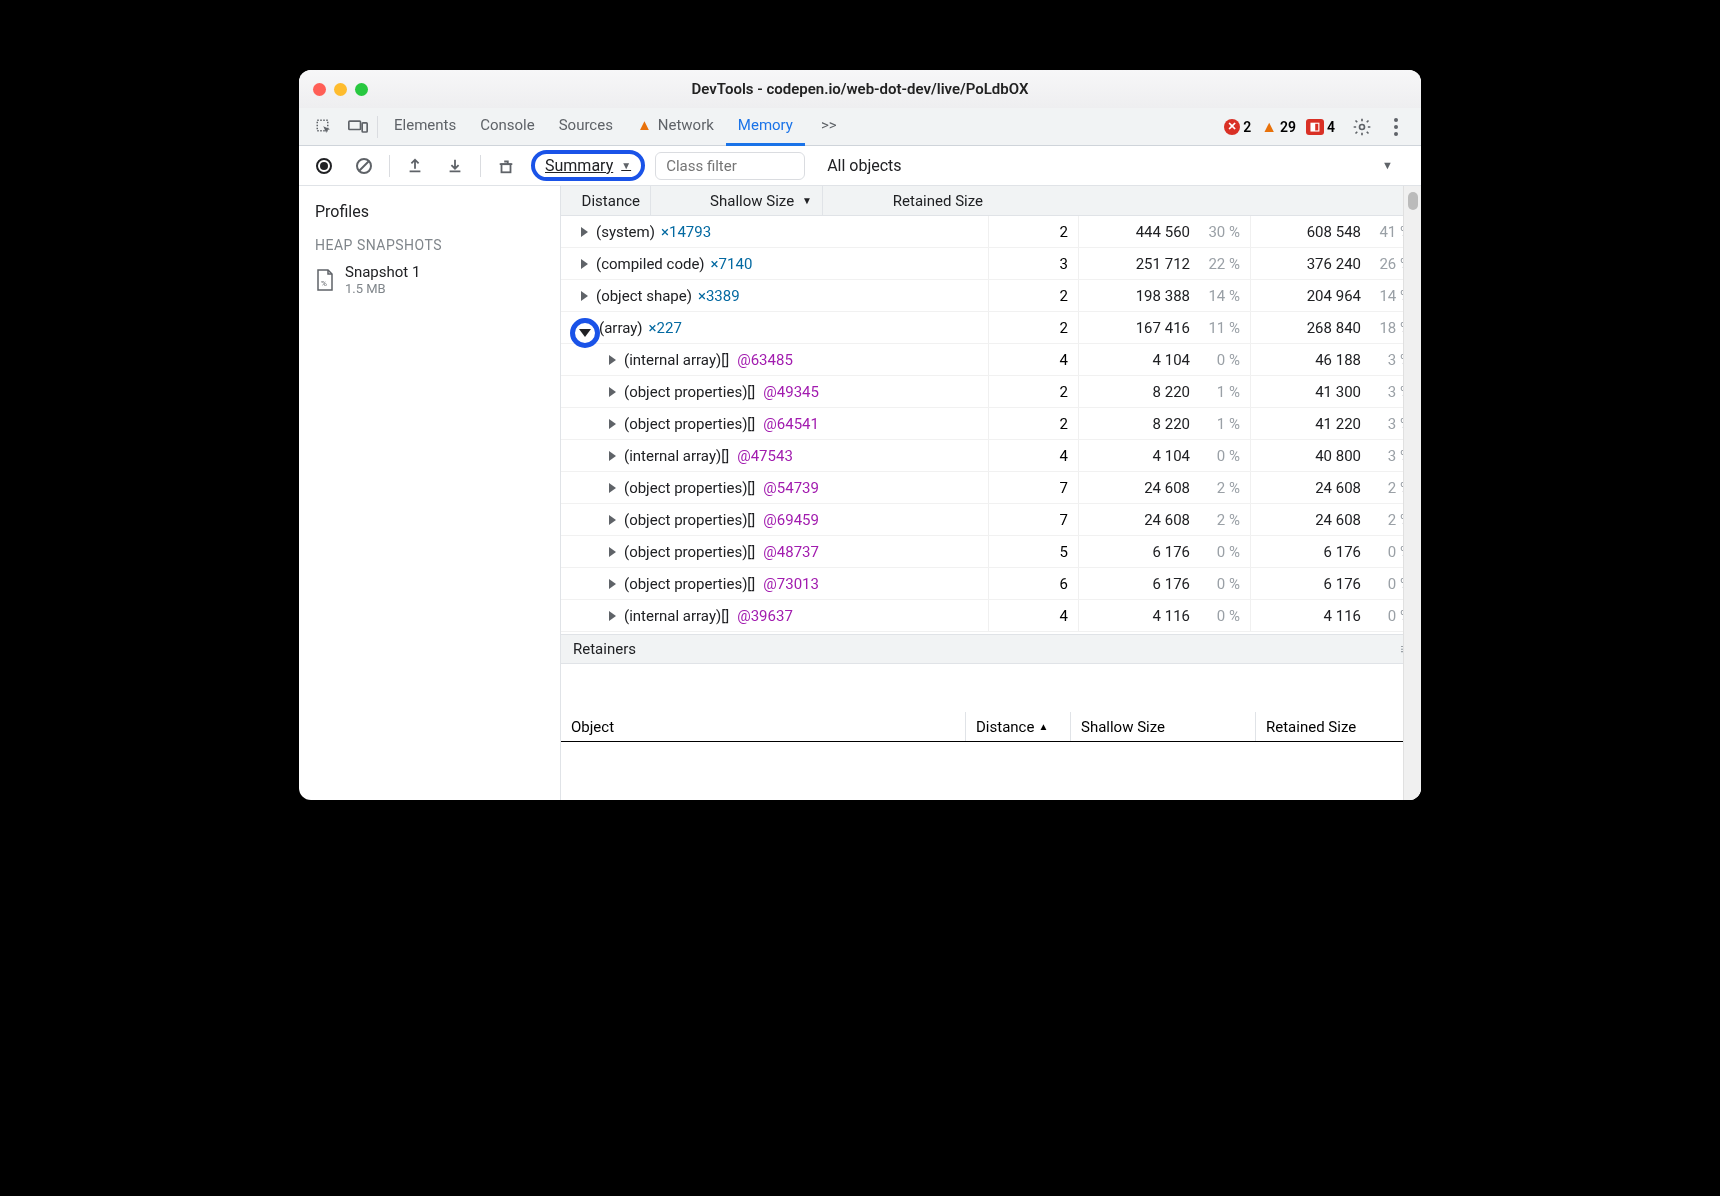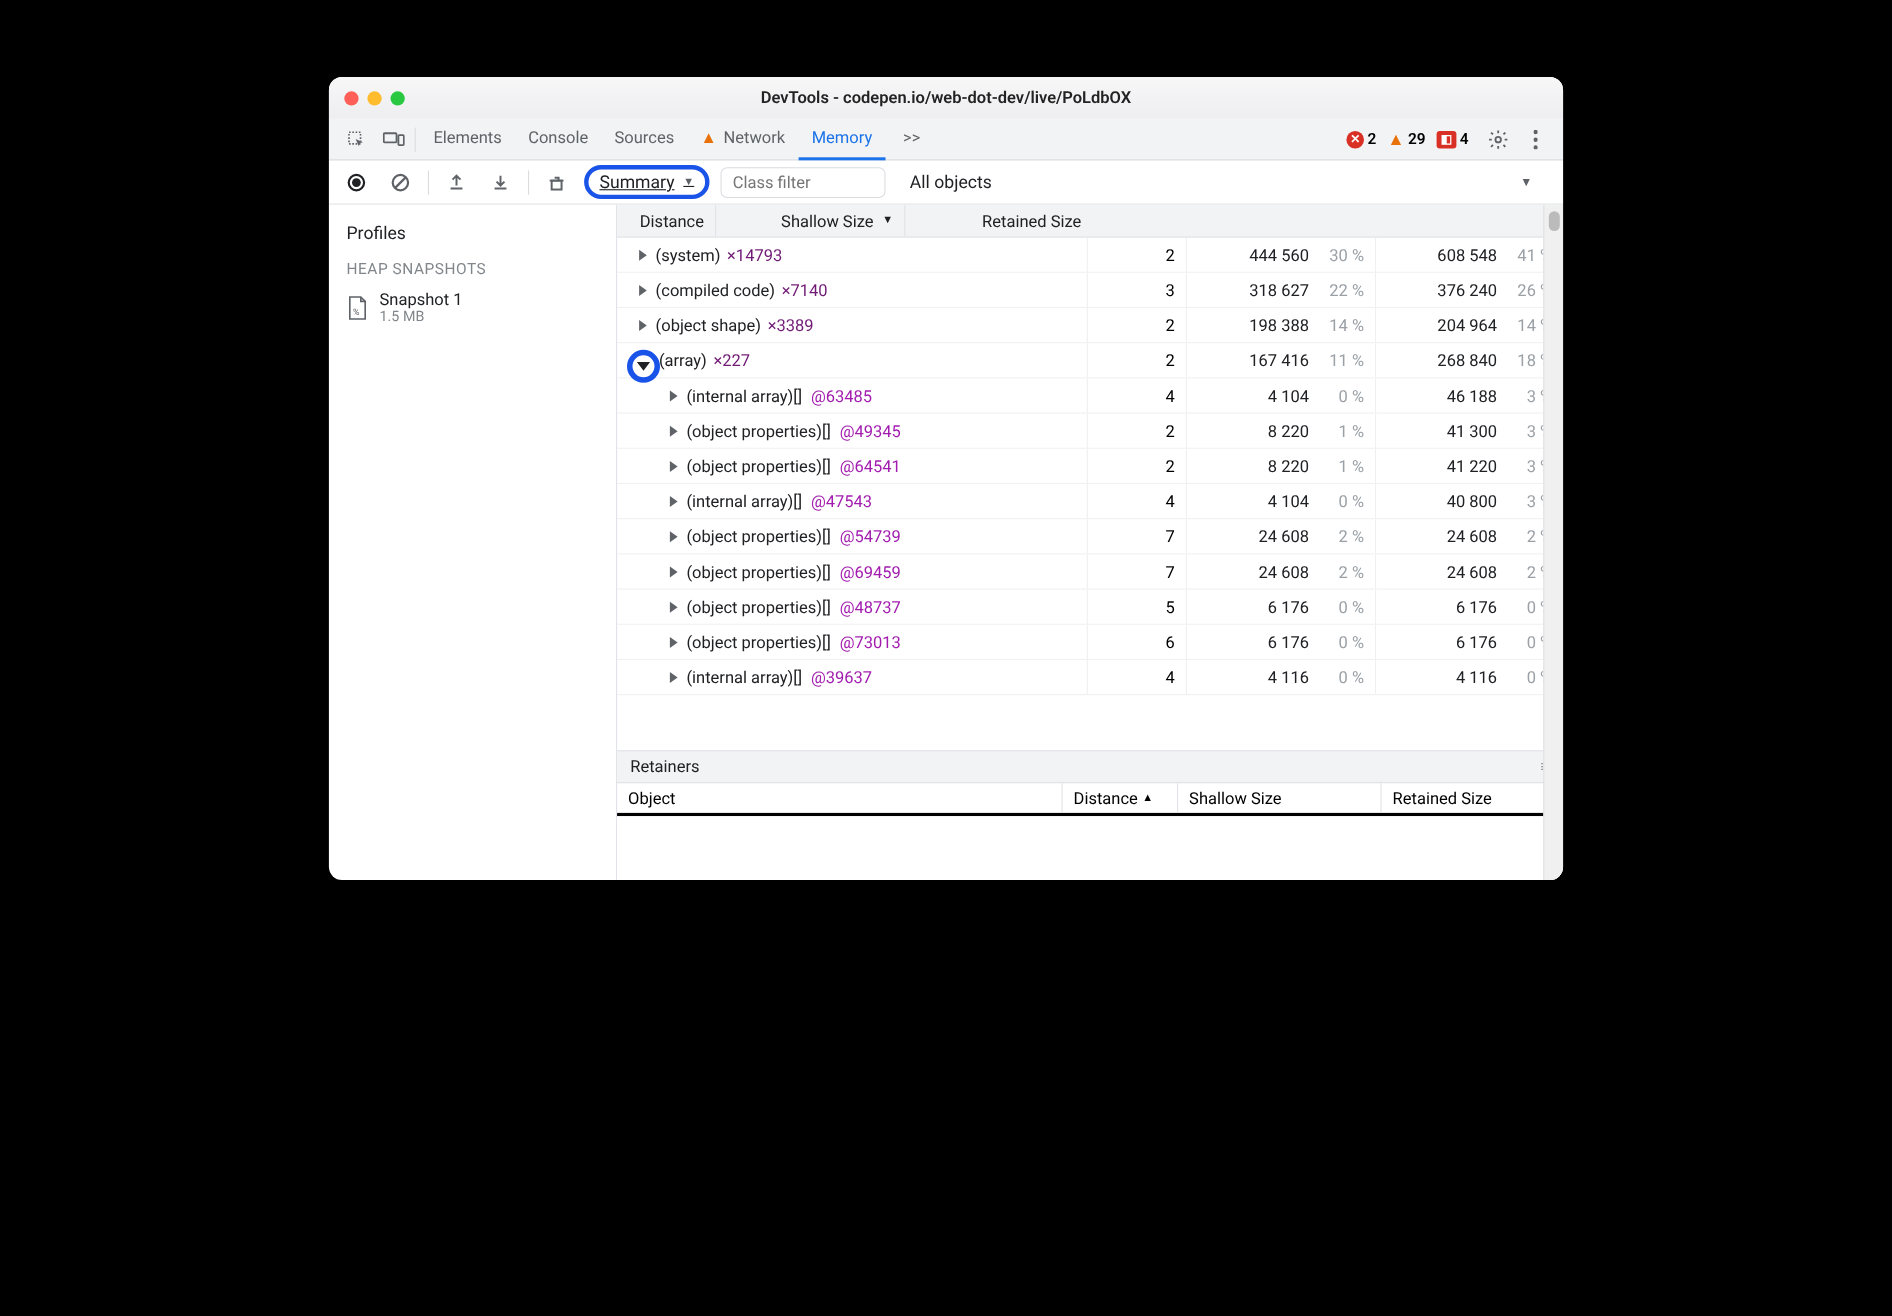--- a/index.html
+++ b/index.html
@@ -48,27 +48,27 @@
     .row { display: flex; height: 32px; align-items: center; border-bottom: 1px solid #f1f1f1; }
     .cell { padding: 0 10px; border-right: 1px solid #f0f0f0; display: flex; align-items: center; height: 100%; }
     .cell:last-child { border-right: none; }
     .cell.c-distance, .cell.c-shallow, .cell.c-retained { font-variant-numeric: tabular-nums; }
     .c-shallow, .c-retained { justify-content: flex-end; gap: 8px; }
     .pct { color: #9aa0a6; min-width: 42px; text-align: right; }
     .num { color: #202124; text-align: right; }
     .disclosure { width: 0; height: 0; border-left: 7px solid #5f6368; border-top: 5px solid transparent; border-bottom: 5px solid transparent; margin-right: 8px; flex-shrink: 0; }
     .expand-circle { width: 30px; height: 30px; border: 5px solid #1a53e8; border-radius: 50%; position: absolute; left: 9px; top: 132px; z-index: 2; display: flex; align-items: center; justify-content: center; }
     .expand-circle .tri-inner { width: 0; height: 0; border-top: 8px solid #202124; border-left: 6px solid transparent; border-right: 6px solid transparent; }
-    .count { color: #701a75; margin-left: 6px; }
+    .count { color: #0369a1; margin-left: 6px; }
     .objid { color: #a21caf; margin-left: 8px; }
     .constructor-name { color: #202124; }
     .indent1 { padding-left: 20px; }
     .indent2 { padding-left: 48px; }
     .retainers-bar { height: 30px; background: #f1f3f4; border-top: 1px solid #e0e3e7; border-bottom: 1px solid #e0e3e7; display: flex; align-items: center; padding: 0 12px; font-size: 15px; color: #202124; justify-content: space-between; }
-    .retainers-header { display: flex; height: 30px; border-bottom: 3px solid #000000; font-size: 15px; }
+    .retainers-header { display: flex; height: 30px; border-bottom: 1px solid #000000; font-size: 15px; margin-top: 48px; }
     .retainers-body { height: 58px; background: #fff; }
     .scrollbar-track { width: 18px; background: #f0f0f0; border-left: 1px solid #e0e0e0; position: absolute; right: 0; top: 0; bottom: 0; }
     .scrollbar-thumb { width: 10px; height: 18px; background: #bbb; border-radius: 5px; margin: 6px auto; }
     svg { display: block; }
     .ret-obj { flex: 1; }
     .ret-dist { width: 105px; justify-content: flex-start; gap: 4px; }
     .ret-shallow { width: 185px; justify-content: flex-start; }
     .ret-retained { width: 165px; justify-content: flex-start; }
     .sort-arrow { font-size: 10px; }
   </style>
@@ -237,21 +237,21 @@
             </div>
           </div>
           <div class="row">
             <div class="cell c-constructor indent1">
               <span class="disclosure"></span>
               <span class="constructor-name">(compiled code)</span>
               <span class="count">×7140</span>
             </div>
             <div class="cell c-distance">3</div>
             <div class="cell c-shallow">
-              <span class="num">318 627</span>
+              <span class="num">251 712</span>
               <span class="pct">22 %</span>
             </div>
             <div class="cell c-retained">
               <span class="num">376 240</span>
               <span class="pct">26 %</span>
             </div>
           </div>
           <div class="row">
             <div class="cell c-constructor indent1">
               <span class="disclosure"></span>

